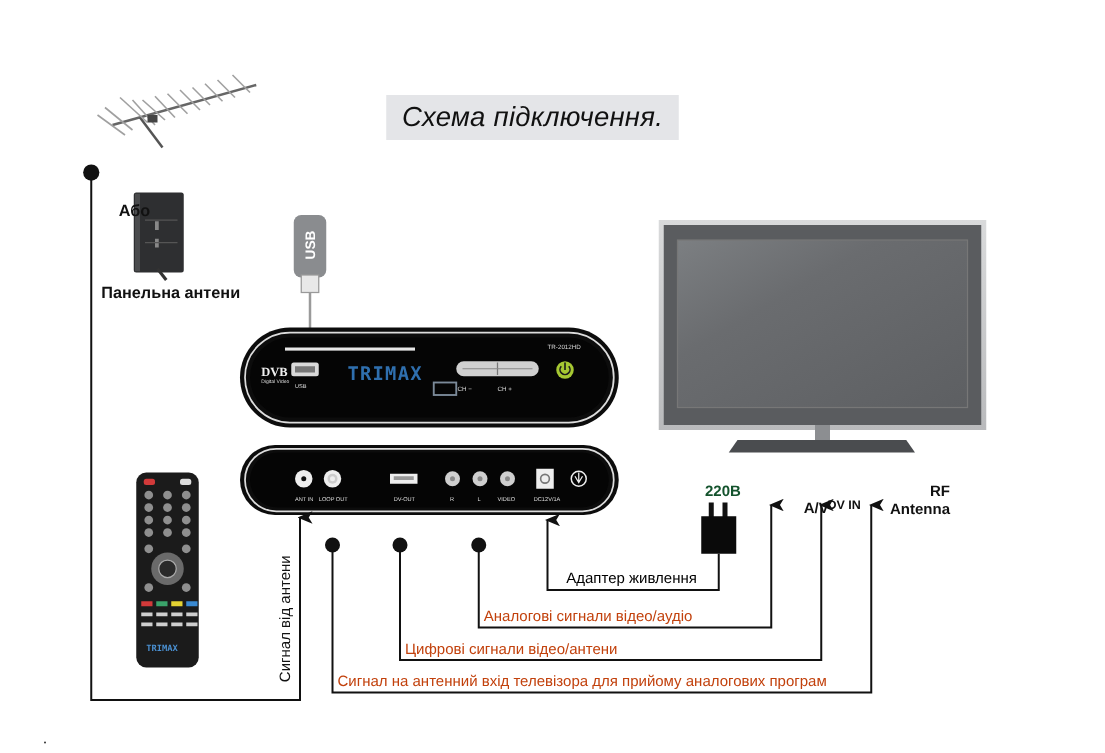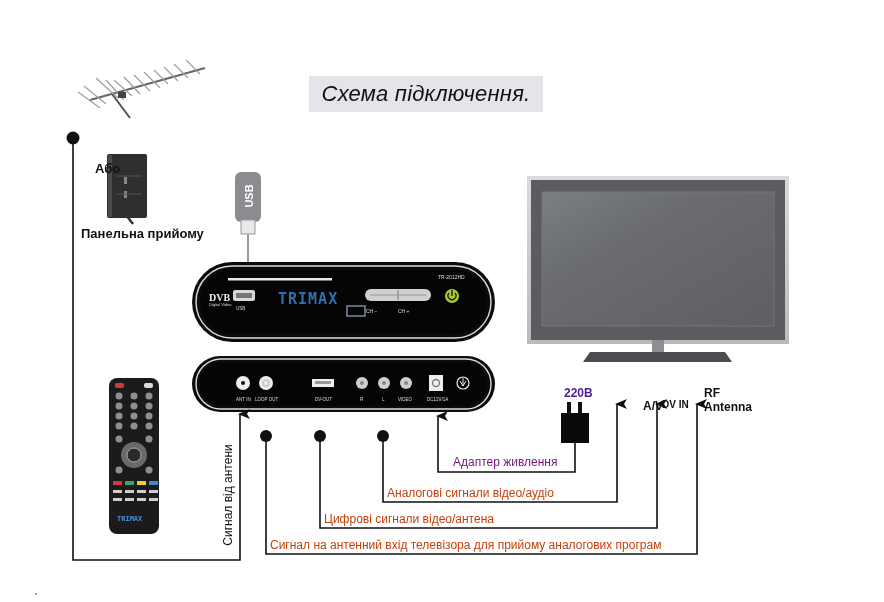--- a/index.html
+++ b/index.html
@@ -1,21 +1,21 @@
 <!DOCTYPE html>
 <html><head>
 <meta charset="utf-8">
 <style>
   html,body{margin:0;padding:0;background:#ffffff;}
   body{width:884px;height:602px;position:relative;overflow:hidden;font-family:"Liberation Sans",sans-serif;}
   .abs{position:absolute;}
   #title-box{left:309px;top:76px;width:234px;height:36px;background:#e4e5e8;display:flex;align-items:center;justify-content:center;}
   #title-box span{font-style:italic;font-size:22px;color:#111;letter-spacing:0.2px;}
   .lbl{font-weight:bold;color:#111;font-size:13px;}
-  .lbl-gray{color:#701a75;font-size:12px;}
+  .lbl-gray{color:#000000;font-size:12px;}
   .lbl-line{font-size:12px;color:#c2410c;}
   svg{position:absolute;left:0;top:0;}
   .tiny{font-size:4px;fill:#ddd;font-family:"Liberation Sans",sans-serif;}
 </style>
 </head>
 <body>
 
 <div id="title-box" class="abs">
   <span>Схема підключення.</span>
 </div>
@@ -230,35 +230,35 @@
   <g fill="#111">
     <circle cx="73" cy="138" r="6.5"></circle>
     <circle cx="266" cy="436" r="6"></circle>
     <circle cx="320" cy="436" r="6"></circle>
     <circle cx="383" cy="436" r="6"></circle>
   </g>
   <circle cx="36" cy="594" r="0.8" fill="#333"></circle>
 </svg>
 
 <div class="abs lbl" style="left:95px;top:130px;margin-top:31px;">Або</div>
-<div class="abs lbl" style="left:81px;top:226px;font-size:13px;">Панельна прийому</div>
+<div class="abs lbl" style="left:81px;top:226px;font-size:13px;">Панельна антени</div>
 
 <div class="abs" style="left:236px;top:176px;width:26px;height:40px;display:flex;align-items:center;justify-content:center;">
   <span style="transform:rotate(-90deg);color:#fff;font-weight:bold;font-size:11px;white-space:nowrap;">USB</span>
 </div>
 
-<div class="abs lbl-gray" style="left:564px;top:386px;font-weight:bold;color:#4c1d95;">220В</div>
+<div class="abs lbl-gray" style="left:564px;top:386px;font-weight:bold;color:#14532d;">220В</div>
 
 <div class="abs lbl" style="left:622px;top:399px;font-size:12px;margin-left:21px;">A/V</div>
 <div class="abs lbl" style="left:662px;top:399px;font-size:10px;">DV IN</div>
-<div class="abs lbl" style="left:704px;top:386px;font-size:12px;text-align:left;width:56px;line-height:14px;">
+<div class="abs lbl" style="left:704px;top:386px;font-size:12px;text-align:right;width:56px;line-height:14px;">
   <div>RF</div>
   <div>Antenna</div>
 </div>
 
 <div class="abs lbl-gray" style="left:453px;top:455px;font-size:12px;">Адаптер живлення</div>
 <div class="abs lbl-line" style="left:387px;top:486px;">Аналогові сигнали відео/аудіо</div>
-<div class="abs lbl-line" style="left:324px;top:512px;">Цифрові сигнали відео/антена</div>
+<div class="abs lbl-line" style="left:324px;top:512px;">Цифрові сигнали відео/антени</div>
 <div class="abs lbl-line" style="left:270px;top:538px;text-align:right;">Сигнал на антенний вхід телевізора для прийому аналогових програм</div>
 
 <div class="abs" style="left:218px;top:440px;width:20px;height:110px;display:flex;align-items:center;justify-content:center;">
   <span style="transform:rotate(-90deg);white-space:nowrap;font-size:12px;color:#111;">Сигнал від антени</span>
 </div>
 
 </body></html>

